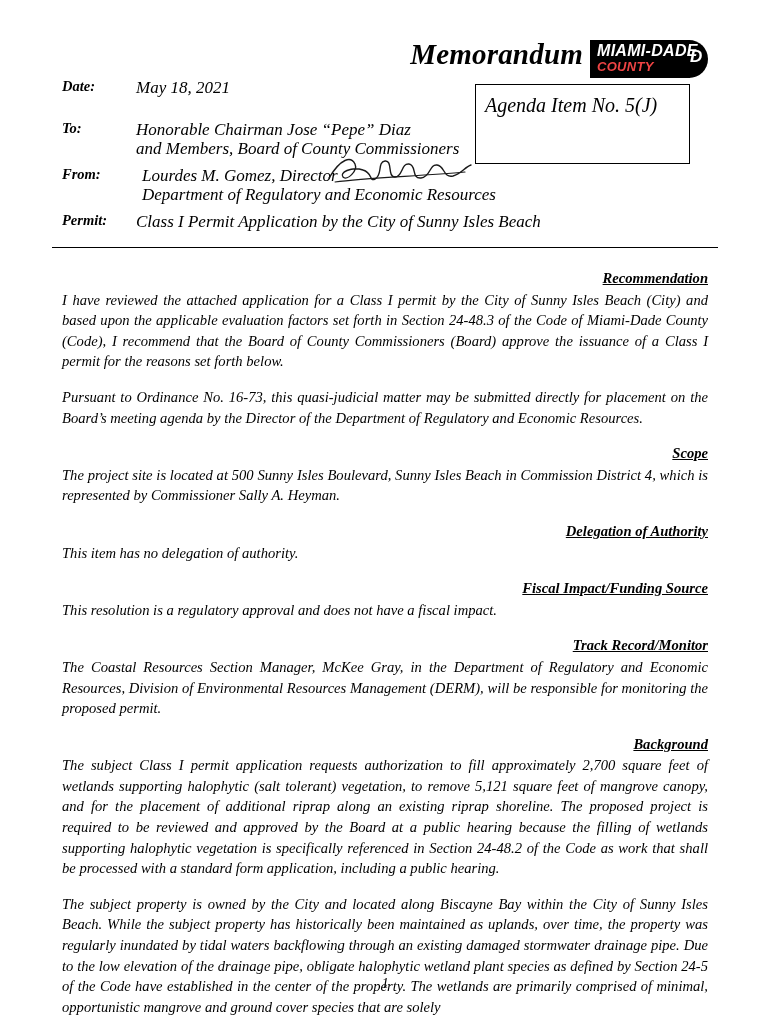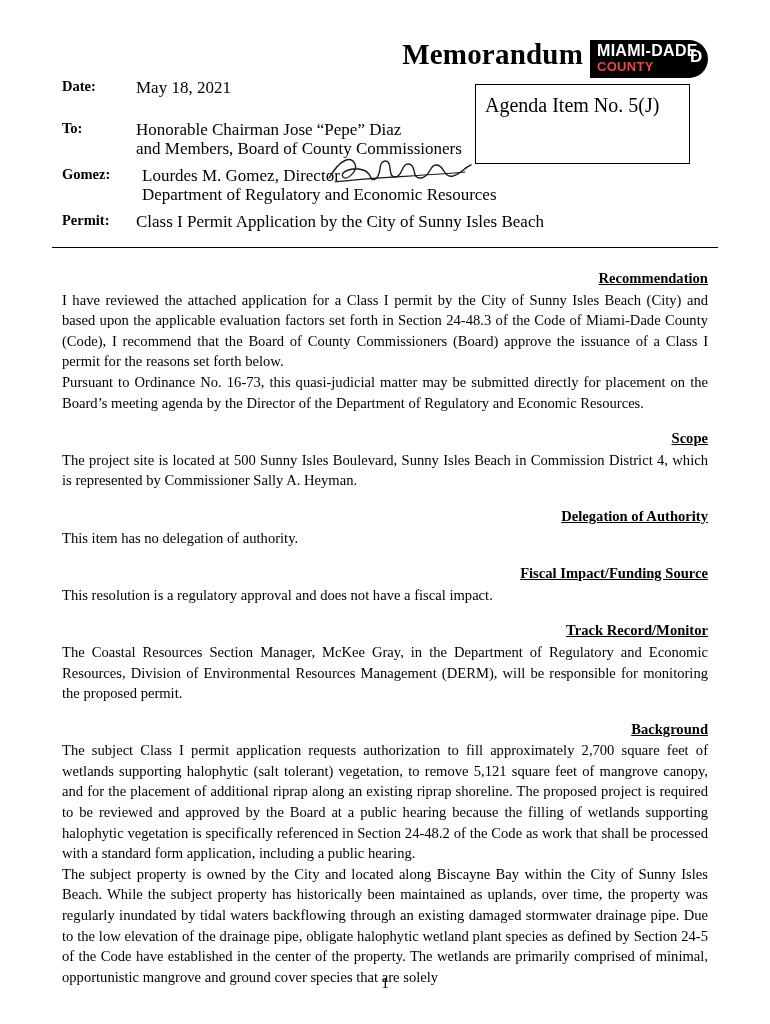--- a/index.html
+++ b/index.html
@@ -14,20 +14,21 @@
     color: #000000;
     position: relative;
     overflow: hidden;
   }
   .page {
     position: relative;
     width: 770px;
     height: 1024px;
     box-sizing: border-box;
     padding: 18px;
+    font-style: italic;
   }
 
   
   .header-band {
     position: absolute;
     top: 38px;
     left: 62px;
     right: 62px;
     height: 44px;
   }
@@ -182,21 +183,21 @@
     text-decoration: underline;
     margin: 0 0 1px 0;
     text-align: right;
   }
   .body p {
     margin: 0 0 0 0;
     text-align: justify;
     text-justify: inter-word;
   }
   .sec { margin-bottom: 15px; }
-  .sec p + p { }
+  .sec p + p { margin-top: 15px; }
 
   .page-number {
     position: absolute;
     left: 0;
     right: 0;
     top: 975px;
     text-align: center;
     font-size: 14.5px;
   }
 </style>
@@ -227,21 +228,21 @@
       <div class="field-value">May 18, 2021</div>
     </div>
 
     <div class="field-row row-to">
       <div class="field-label">To:</div>
       <div class="field-value">Honorable Chairman Jose “Pepe” Diaz</div>
       <div class="field-value">and Members, Board of County Commissioners</div>
     </div>
 
     <div class="field-row row-from">
-      <div class="field-label">Gomez:</div>
+      <div class="field-label">From:</div>
       <div class="field-value indent2">Lourdes M. Gomez, Director</div>
       <div class="field-value indent2">Department of Regulatory and Economic Resources</div>
     </div>
 
     <div class="field-row row-subject">
       <div class="field-label">Permit:</div>
       <div class="field-value">Class I Permit Application by the City of Sunny Isles Beach</div>
     </div>
 
   </div>

